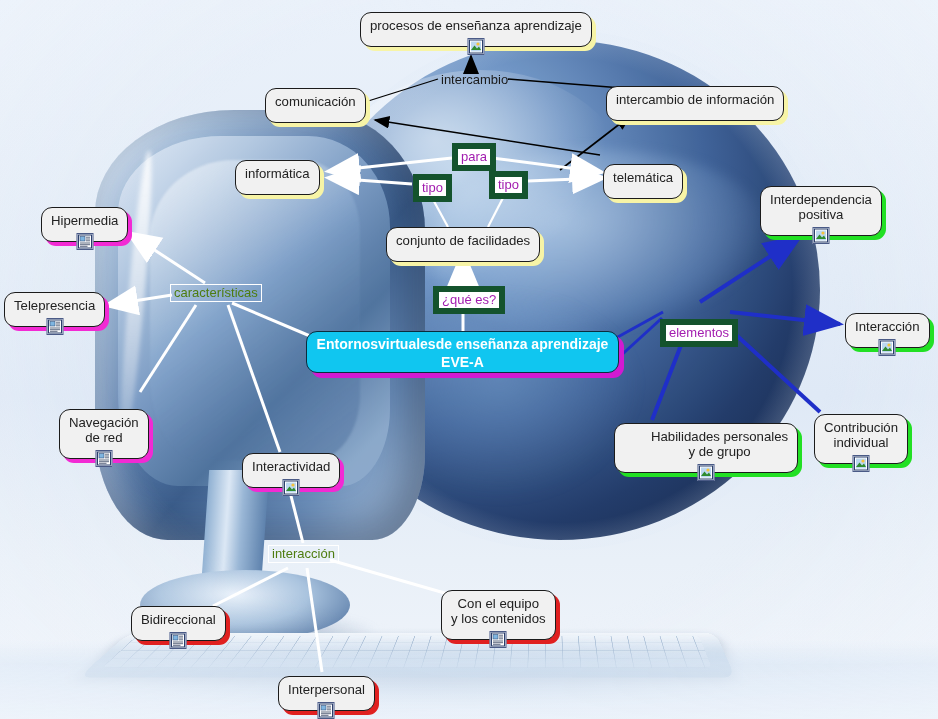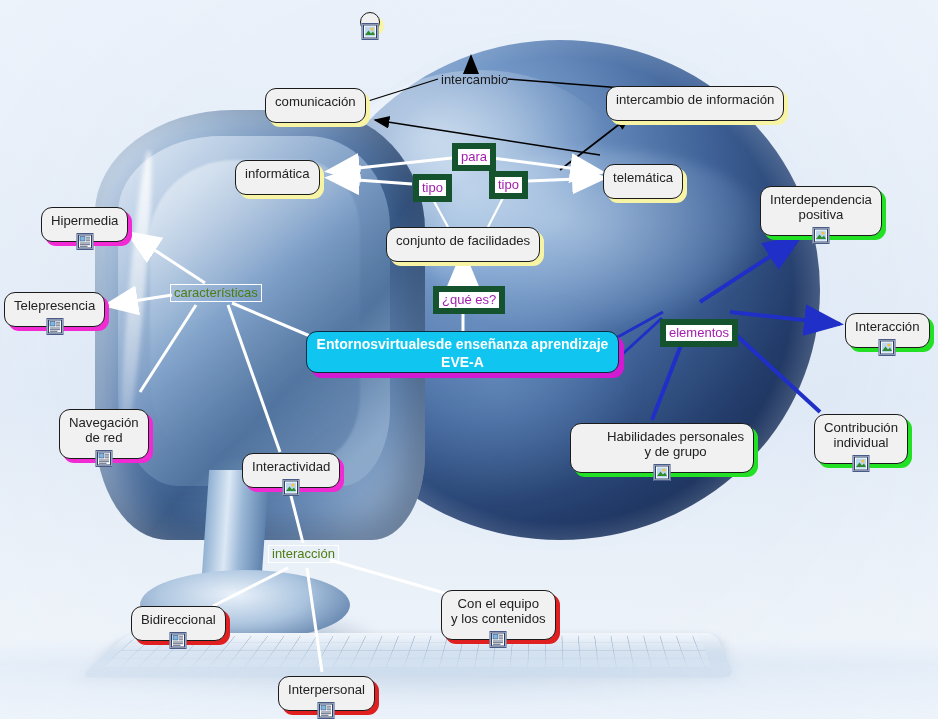--- a/index.html
+++ b/index.html
@@ -315,20 +315,21 @@
     <g>
       <line x1="722" y1="322" x2="820" y2="412" stroke="#1f2fc8" stroke-width="4"></line>
     </g>
 
     <g>
       <line x1="690" y1="322" x2="652" y2="420" stroke="#1f2fc8" stroke-width="4"></line>
     </g>
   </svg>
 
   <div class="node sh-yellow" style="left:360px;top:12px;">
+    <span class="lbl">procesos de enseñanza aprendizaje</span>
     <span class="nicon">
       <svg width="15" height="15" viewBox="0 0 15 15">
           <rect x="1" y="1" width="13" height="13" fill="#fff" stroke="#2b3f6b"></rect>
           <rect x="2.5" y="2.5" width="10" height="10" fill="#bcd8f0"></rect>
           <path d="M2.5 11 L6 6.5 L8.5 9.5 L10.5 7.5 L12.5 11 Z" fill="#2e8b2e"></path>
           <circle cx="9.5" cy="5" r="1.6" fill="#f5c23a"></circle>
         </svg>
     </span>
   </div>
 
@@ -437,21 +438,21 @@
     <span class="nicon">
       <svg width="15" height="15" viewBox="0 0 15 15">
           <rect x="1" y="1" width="13" height="13" fill="#fff" stroke="#2b3f6b"></rect>
           <rect x="2.5" y="2.5" width="10" height="10" fill="#bcd8f0"></rect>
           <path d="M2.5 11 L6 6.5 L8.5 9.5 L10.5 7.5 L12.5 11 Z" fill="#2e8b2e"></path>
           <circle cx="9.5" cy="5" r="1.6" fill="#f5c23a"></circle>
         </svg>
     </span>
   </div>
 
-  <div class="node sh-green" style="left:570px;top:423px;padding-left:36px;">
+  <div class="node sh-green" style="left:614px;top:423px;padding-left:36px;">
     <span class="lbl">Habilidades personales</span>
     <span class="lbl">y de grupo</span>
     <span class="nicon">
       <svg width="15" height="15" viewBox="0 0 15 15">
           <rect x="1" y="1" width="13" height="13" fill="#fff" stroke="#2b3f6b"></rect>
           <rect x="2.5" y="2.5" width="10" height="10" fill="#bcd8f0"></rect>
           <path d="M2.5 11 L6 6.5 L8.5 9.5 L10.5 7.5 L12.5 11 Z" fill="#2e8b2e"></path>
           <circle cx="9.5" cy="5" r="1.6" fill="#f5c23a"></circle>
         </svg>
     </span>

